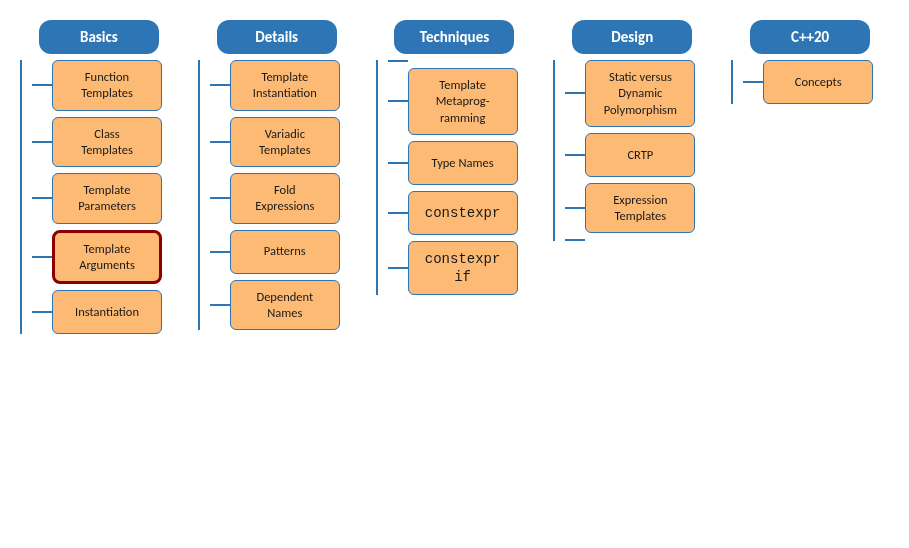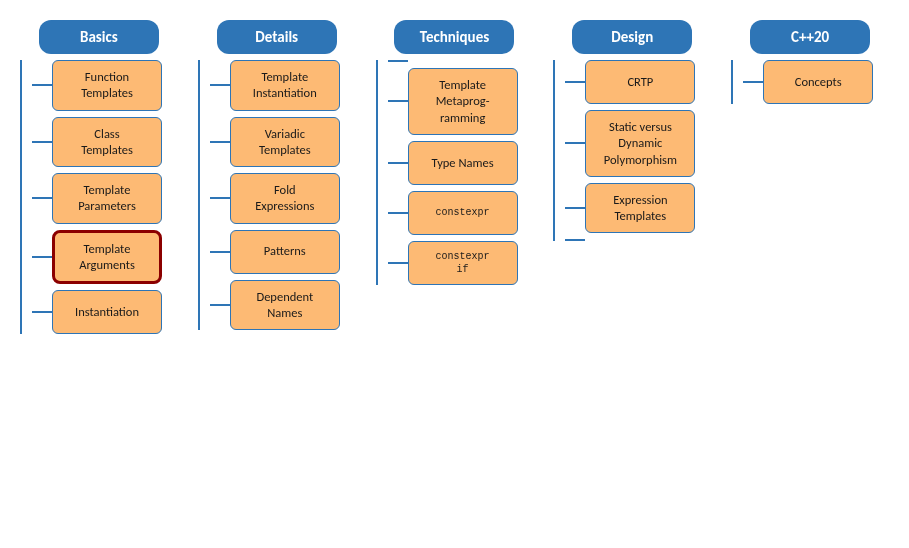--- a/index.html
+++ b/index.html
@@ -66,21 +66,21 @@
     }
 
     .item-box.highlighted {
       border: 3px solid #8B0000;
       border-radius: 8px;
       font-weight: 500;
     }
 
     .item-box.monospace {
       font-family: 'Courier New', monospace;
-      font-size: 10px;
+      font-size: 14px;
     }
 
     
     .col-wrapper {
       display: flex;
       flex-direction: column;
       align-items: center;
       flex: 1;
     }
 
@@ -206,28 +206,28 @@
     </div>
     <div class="col-wrapper">
       <div class="column-header">Design</div>
       <div class="col-body">
         <div class="vert-line-container">
           <div class="vert-line"></div>
         </div>
         <div class="items-col">
           <div class="item-row">
             <div class="item-connector"></div>
+            <div class="item-box">Static versus<br>Dynamic<br>Polymorphism</div>
+          </div>
+          <div class="item-row">
+            <div class="item-connector"></div>
             <div class="item-box">CRTP</div>
           </div>
           <div class="item-row">
             <div class="item-connector"></div>
-            <div class="item-box">Static versus<br>Dynamic<br>Polymorphism</div>
-          </div>
-          <div class="item-row">
-            <div class="item-connector"></div>
             <div class="item-box">Expression<br>Templates</div>
           </div>
           <div class="item-row">
             <div class="item-connector"></div>
           </div>
         </div>
       </div>
     </div>
     <div class="col-wrapper">
       <div class="column-header">C++20</div>

